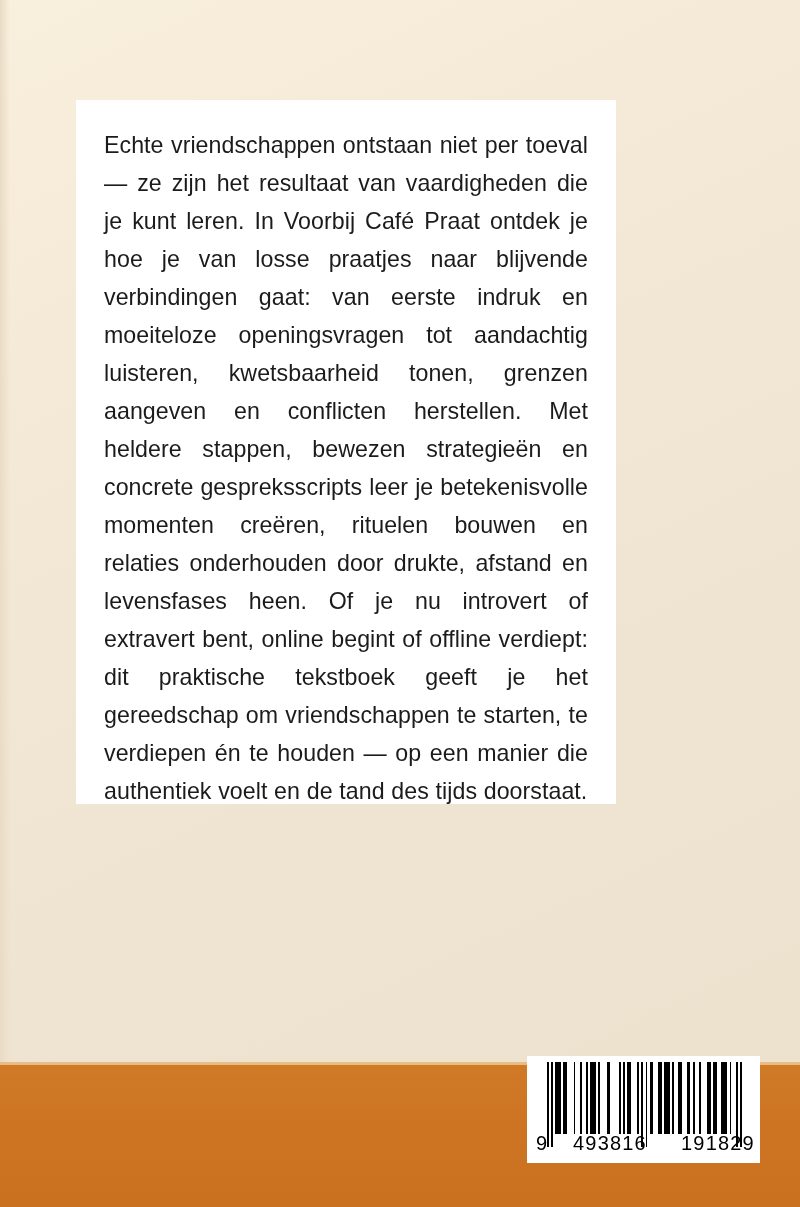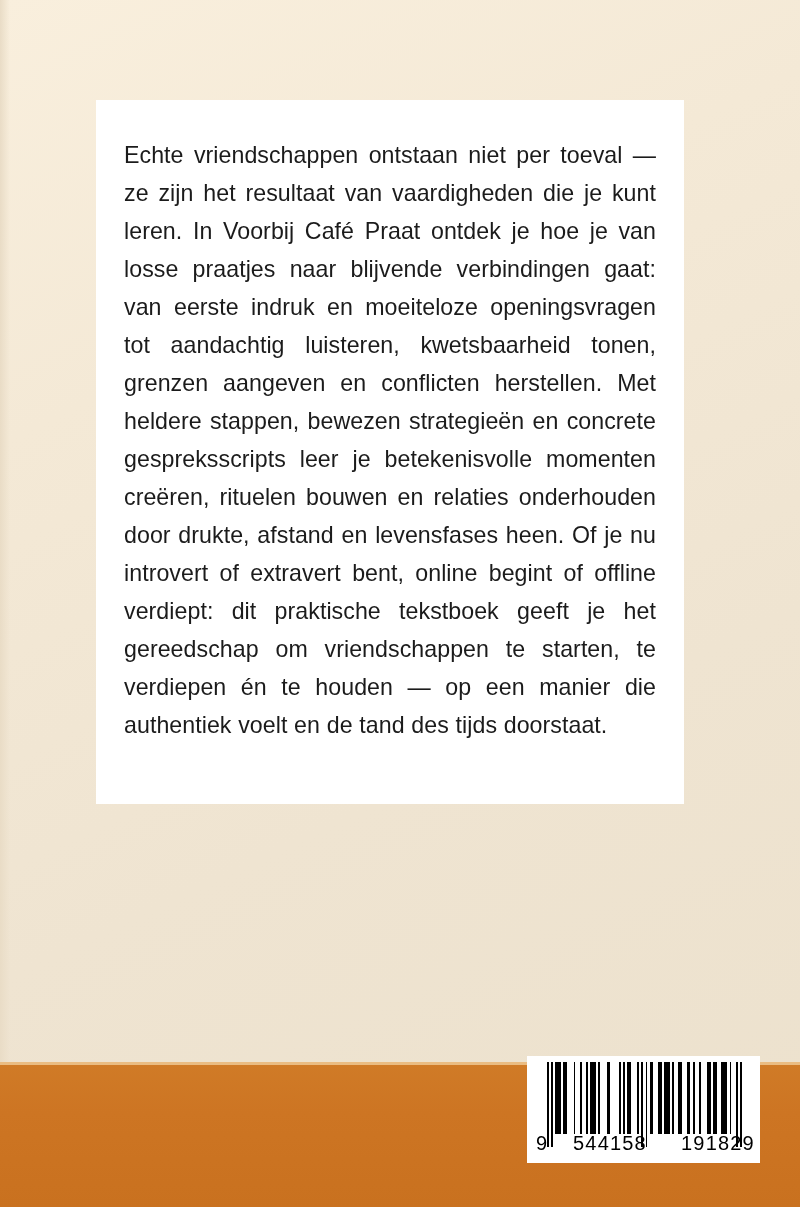--- a/index.html
+++ b/index.html
@@ -30,27 +30,27 @@
     top: 0;
     width: 10px;
     height: 1062px;
     background: linear-gradient(90deg, #e9dcc6 0%, rgba(239,228,209,0) 100%);
     pointer-events: none;
   }
 
   
   .blurb-panel {
     position: absolute;
-    left: 96px;
+    left: 76px;
     top: 100px;
-    width: 588px;
+    width: 540px;
     height: 704px;
     background: #ffffff;
     box-sizing: border-box;
-    padding: 36px 28px 20px 28px;
+    padding: 26px 28px 20px 28px;
   }
 
   .blurb-text {
     margin: 0;
     font-family: "Liberation Sans", sans-serif;
     font-size: 23.2px;
     line-height: 38px;
     color: #1b1b1b;
     text-align: justify;
     text-justify: inter-word;
@@ -173,18 +173,18 @@
         <div class="bar short" style="left: 163.895px; width: 1.80263px;"></div>
         <div class="bar short" style="left: 172.105px; width: 3.85526px;"></div>
         <div class="bar short" style="left: 178.263px; width: 3.85526px;"></div>
         <div class="bar short" style="left: 186.474px; width: 5.90789px;"></div>
         <div class="bar short" style="left: 194.684px; width: 1.80263px;"></div>
         <div class="bar guard" style="left: 200.842px; width: 1.80263px;"></div>
         <div class="bar guard" style="left: 204.947px; width: 1.80263px;"></div>
       </div>
     <div class="barcode-digits">
       <span class="digit-group dg-lead">9</span>
-      <span class="digit-group dg-left">544158</span>
+      <span class="digit-group dg-left">493816</span>
       <span class="digit-group dg-right">191829</span>
     </div>
   </div>
 
 </div>
 
 </body></html>

